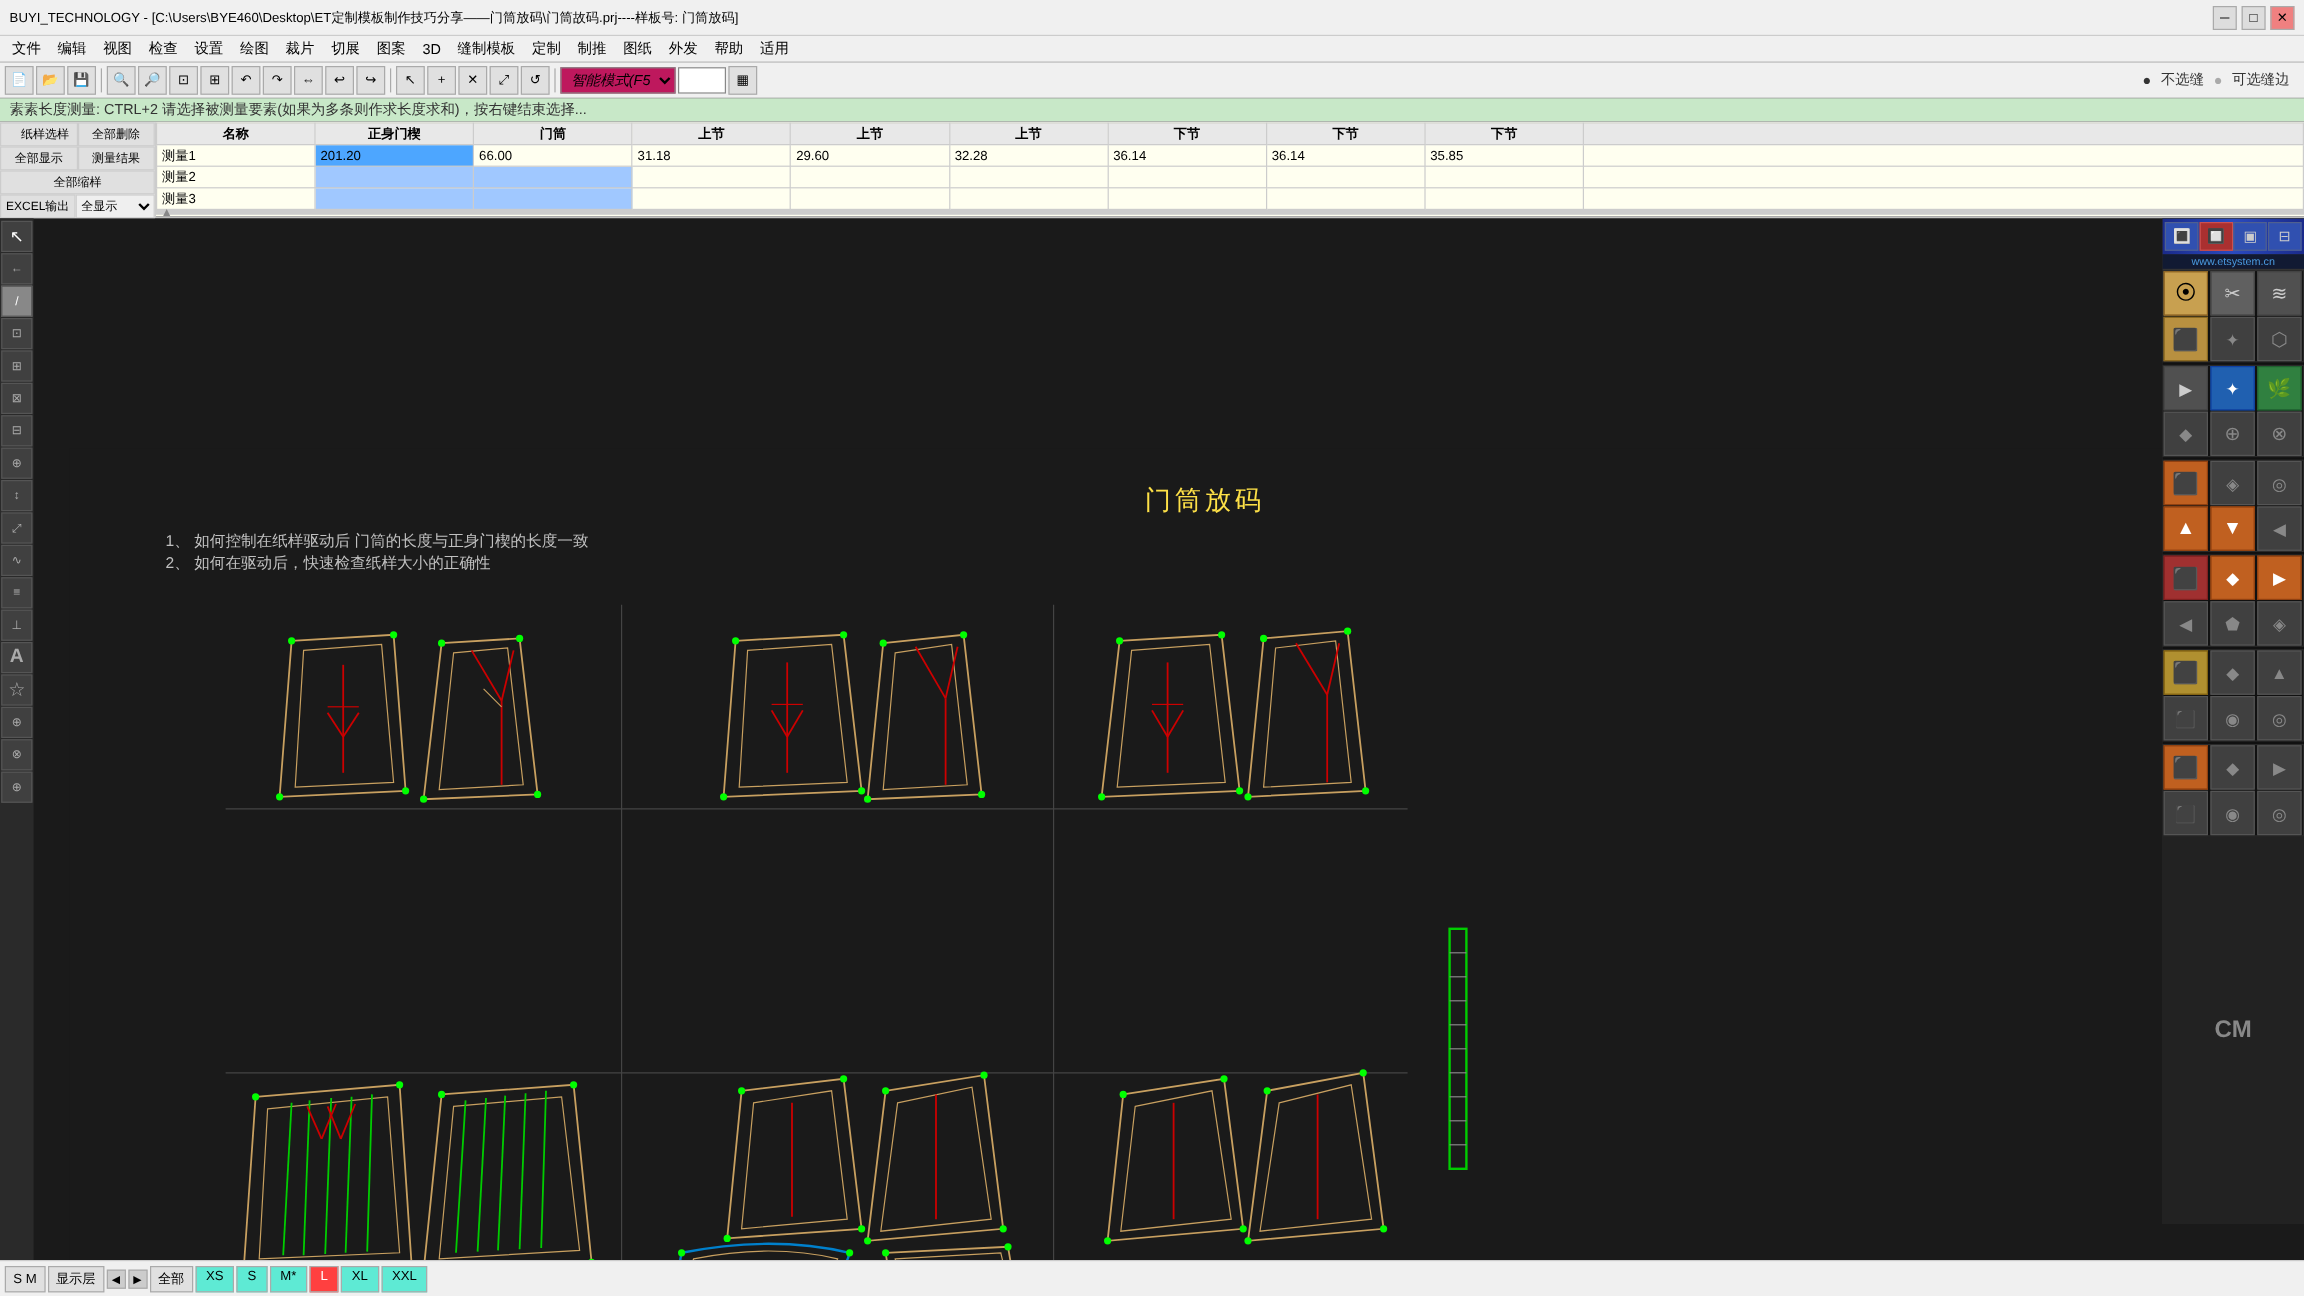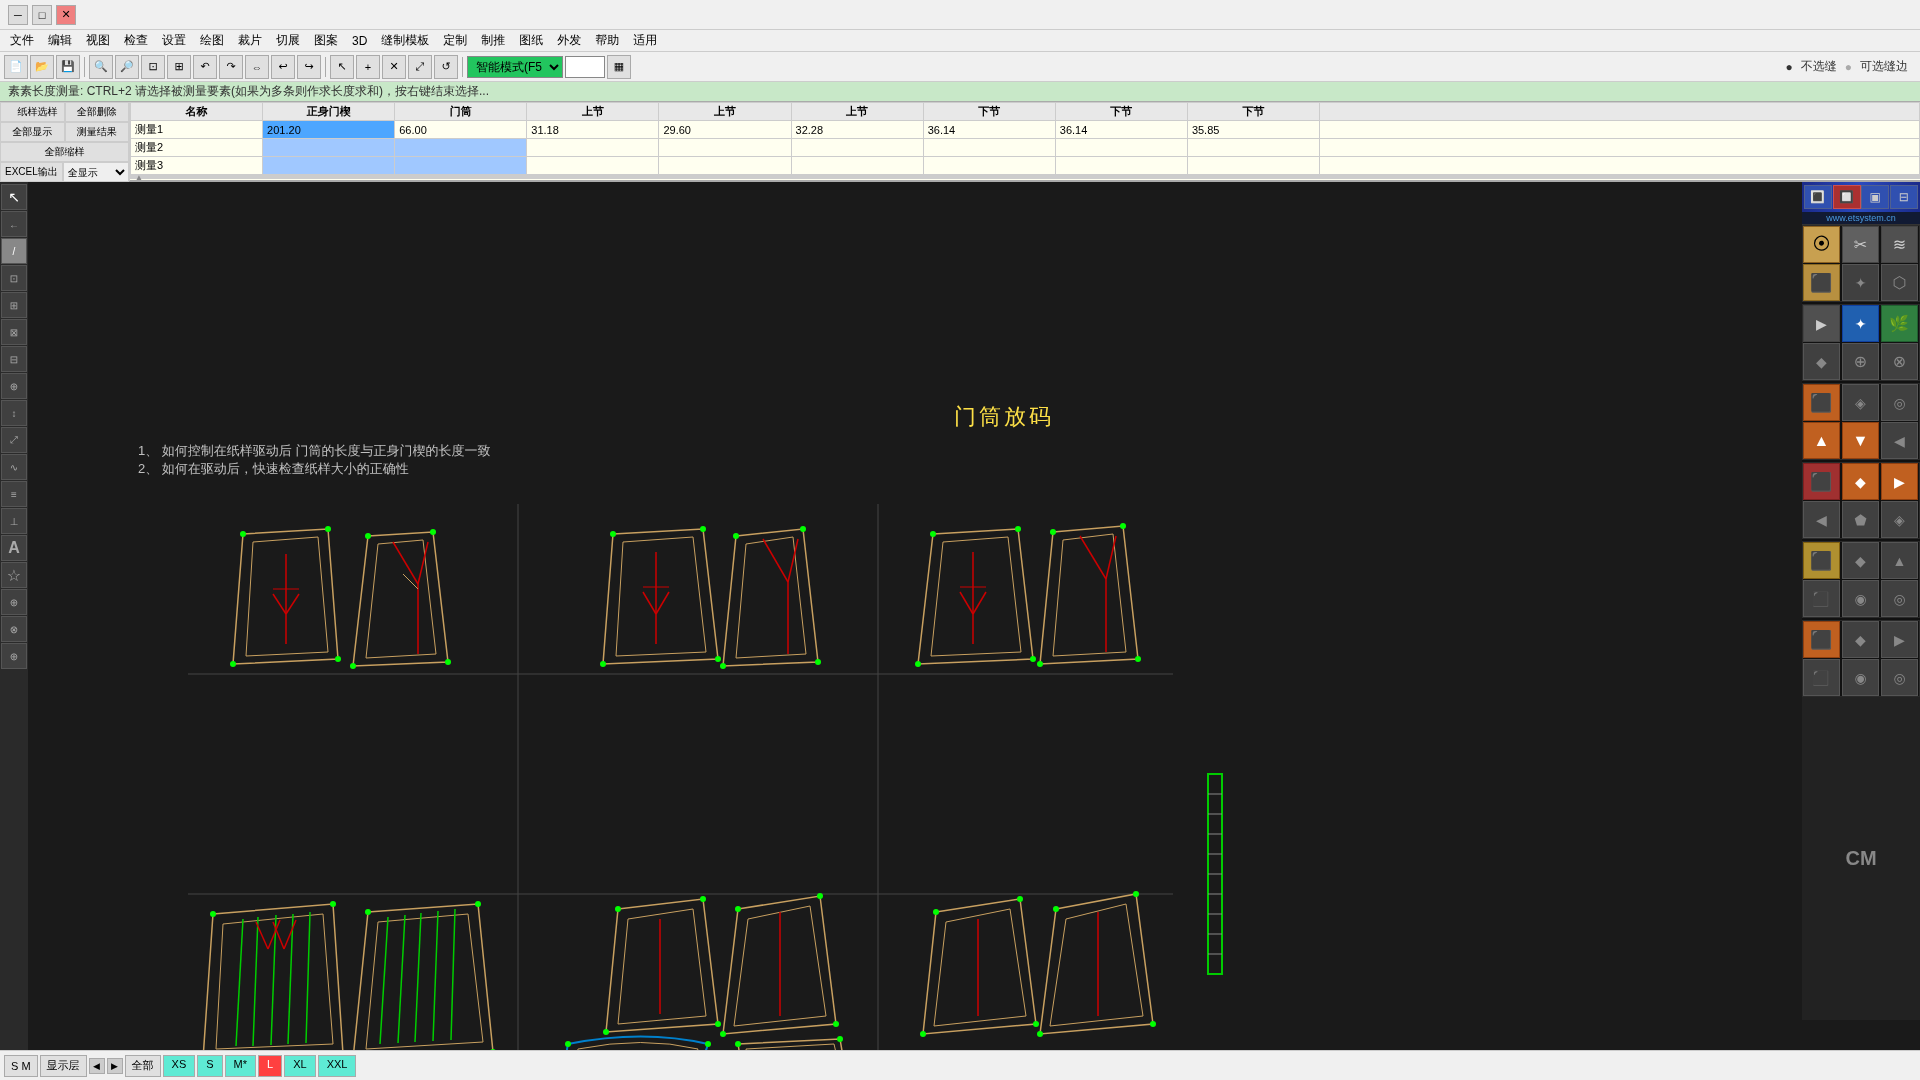--- a/index.html
+++ b/index.html
@@ -11,21 +11,21 @@
     #titlebar .win-btn { width: 20px; height: 20px; background: #ddd; border: 1px solid #aaa; cursor: pointer; display: flex; align-items: center; justify-content: center; font-size: 11px; }
 
     
     #menubar { display: flex; align-items: center; background: #f0f0f0; height: 22px; border-bottom: 1px solid #ccc; padding: 0 4px; gap: 2px; }
     #menubar span { padding: 2px 6px; cursor: pointer; font-size: 12px; }
 
     
     #toolbar { display: flex; align-items: center; background: #f0f0f0; height: 30px; border-bottom: 1px solid #ccc; padding: 0 4px; gap: 2px; }
     .tb-btn { width: 24px; height: 24px; background: #e0e0e0; border: 1px solid #aaa; cursor: pointer; display: flex; align-items: center; justify-content: center; font-size: 11px; }
     .tb-separator { width: 1px; height: 20px; background: #aaa; margin: 0 2px; }
-    .mode-select { background: #22c55e; border: 1px solid #888; padding: 1px 4px; font-size: 12px; height: 22px; }
+    .mode-select { background: #be185d; border: 1px solid #888; padding: 1px 4px; font-size: 12px; height: 22px; font-style: italic; }
     .mode-input { width: 40px; background: #fff; border: 1px solid #888; padding: 1px 2px; font-size: 12px; height: 22px; text-align: center; }
 
     
     #statusbar-top { background: #c8e8c8; height: 20px; display: flex; align-items: center; padding: 0 8px; font-size: 12px; color: #333; border-bottom: 1px solid #aaa; }
 
     
     #meas-table { background: #fffff0; border-bottom: 1px solid #aaa; }
     #meas-table table { border-collapse: collapse; width: 100%; }
     #meas-table th, #meas-table td { border: 1px solid #ccc; padding: 1px 4px; font-size: 11px; min-width: 60px; height: 14px; }
     #meas-table th { background: #e8e8e8; text-align: center; }
@@ -43,20 +43,21 @@
     .sb-size-btn { padding: 2px 8px; background: #5eead4; border: 1px solid #aaa; cursor: pointer; font-size: 11px; height: 22px; }
     .sb-size-btn.active { background: #ff4040; color: #fff; }
     .meas-btn { padding: 2px 6px; background: #e0e0e0; border: 1px solid #ccc; cursor: pointer; font-size: 11px; white-space: nowrap; }
 
     #right-panel-inner { position: absolute; right: 0; top: 0; width: 118px; bottom: 30px; background: #2a2a2a; overflow: hidden; }
   </style>
 </head>
 <body>
 
 <div id="titlebar">
+  <span style="font-size:11px;">BUYI_TECHNOLOGY - [C:\Users\BYE460\Desktop\ET定制模板制作技巧分享——门筒放码\门筒故码.prj----样板号: 门筒放码]</span>
   <div class="win-buttons">
     <div class="win-btn">─</div>
     <div class="win-btn">□</div>
     <div class="win-btn" style="background:#f08080;">✕</div>
   </div>
 </div>
 
 <div id="menubar">
   <span>文件</span>
   <span>编辑</span>

